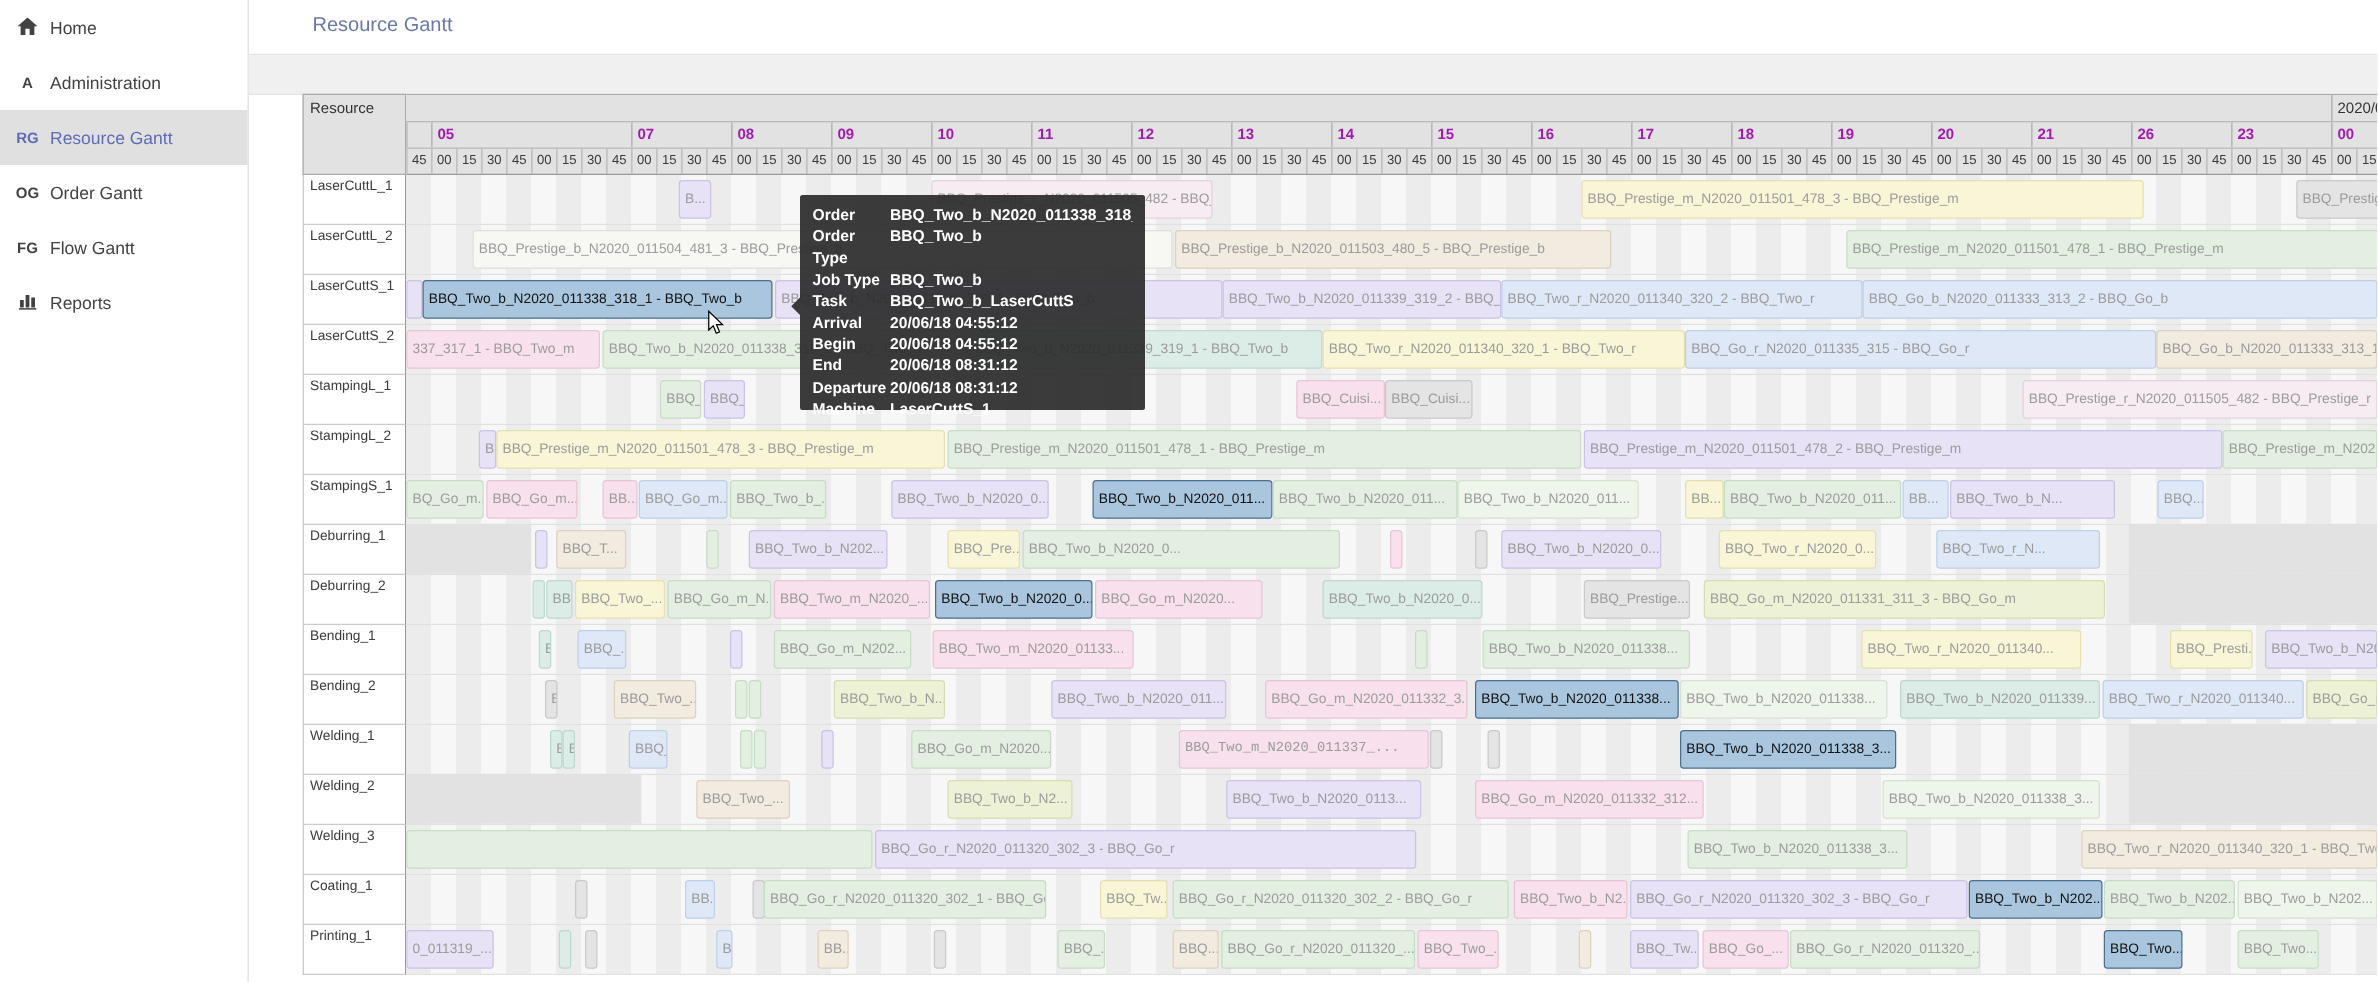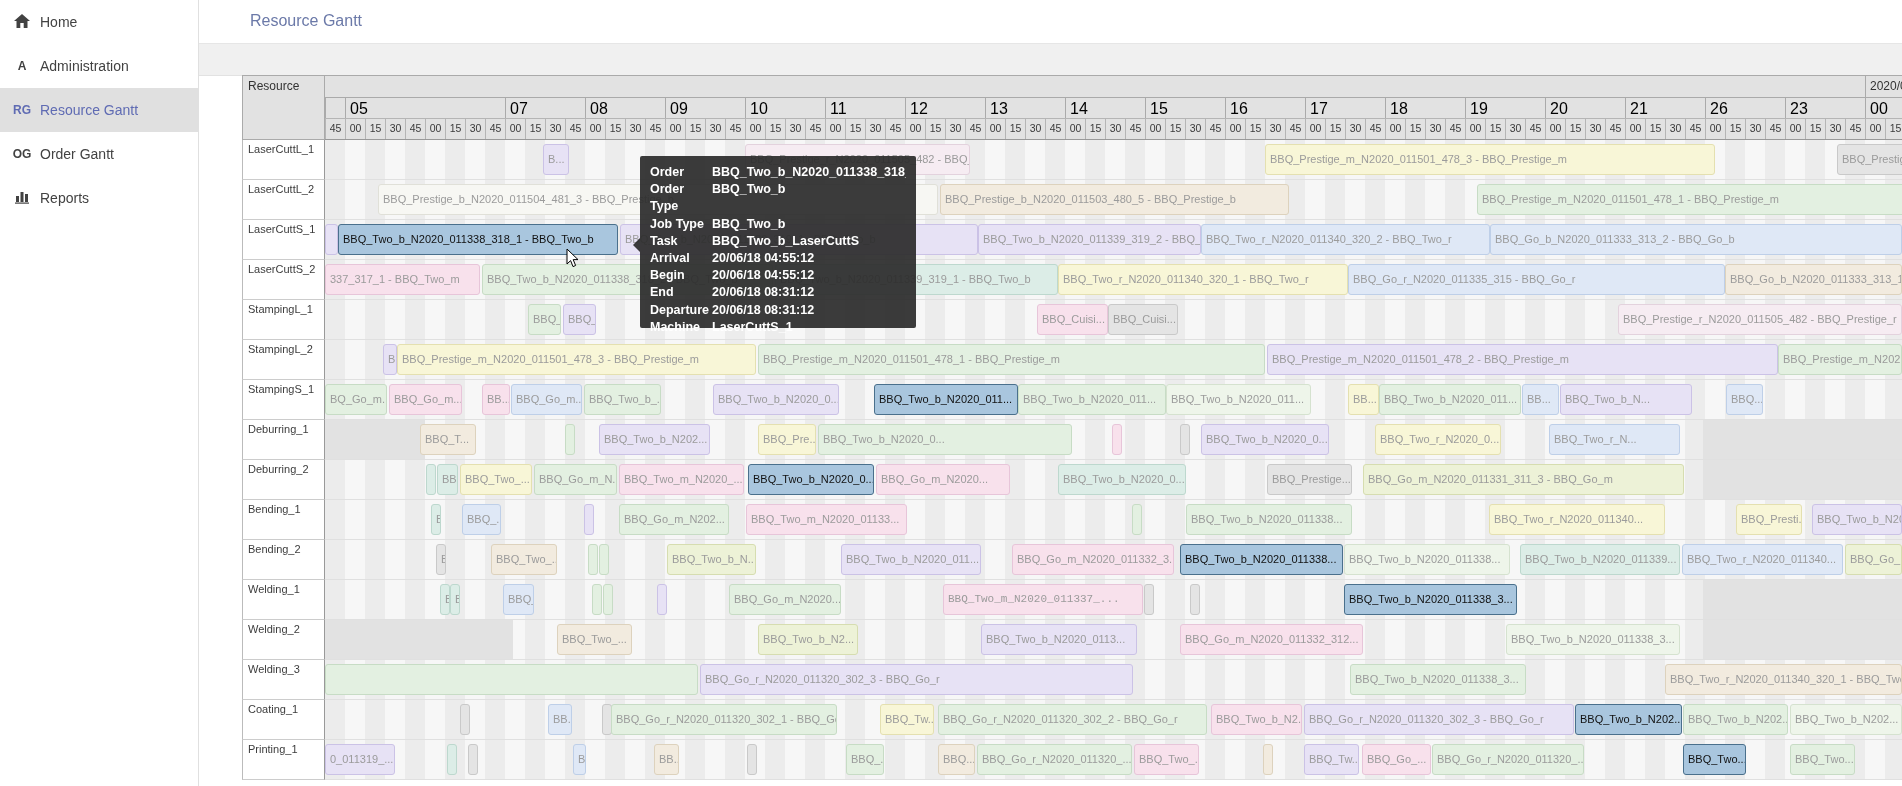--- a/index.html
+++ b/index.html
@@ -18,21 +18,21 @@
   .toolstrip{height:31px;background:#f0f0f0;border-bottom:1px solid #e2e2e2;}
   
   .grid{position:absolute;left:44px;top:75px;width:1660px;height:711px;}
   .ghead{position:relative;height:65px;}
   .res-head{position:absolute;left:0;top:0;width:83px;height:65px;background:#e2e2e2;border:1px solid #aaa;border-width:1px 1px 1px 1px;box-sizing:border-box;font-size:12px;color:#333;padding:3px 0 0 5px;}
   .tl-head{position:absolute;left:83px;top:0;width:1577px;height:65px;overflow:hidden;}
   .daterow{position:relative;height:23px;background:#e2e2e2;border-top:1px solid #aaa;border-bottom:1px solid #aaa;box-sizing:border-box;}
   .datecell{position:absolute;top:0;height:100%;border-left:1px solid #aaa;font-size:12px;color:#333;padding:3px 0 0 4px;box-sizing:border-box;white-space:nowrap;overflow:hidden;}
   .hourrow,.qrow{position:relative;height:20px;background:#e2e2e2;}
   .qrow{height:22px;border-top:1px solid #b5b5b5;border-bottom:1px solid #999;box-sizing:border-box;}
-  .hcell{position:absolute;top:0;height:20px;border-left:1px solid #aaa;box-sizing:border-box;font-size:16px;color:#000000;padding:2px 0 0 4px;white-space:nowrap;overflow:hidden;}
+  .hcell{position:absolute;top:0;height:20px;border-left:1px solid #aaa;box-sizing:border-box;font-size:12px;color:#a21caf;padding:2px 0 0 4px;white-space:nowrap;overflow:hidden;font-weight:bold;}
   .qcell{position:absolute;top:0;height:20px;border-left:1px solid #b5b5b5;box-sizing:border-box;font-size:10.5px;color:#3a3a3a;text-align:center;padding-top:3px;}
   .gbody{position:relative;width:1660px;height:646px;overflow:hidden;}
   .grow{position:relative;height:40px;}
   .rescell{position:absolute;left:0;top:0;width:83px;height:40px;background:#fff;border-left:1px solid #bbb;border-right:1px solid #999;border-bottom:1px solid #ccc;box-sizing:border-box;font-size:11px;color:#3c3c3c;padding:3px 0 0 5px;overflow:hidden;}
   .barsarea{position:absolute;left:83px;top:0;width:1577px;height:40px;border-bottom:1px solid #e0e0e0;box-sizing:border-box;overflow:hidden;background:repeating-linear-gradient(90deg,#ececec 0 20px,#f7f7f7 20px 40px);}
   .zone{position:absolute;top:0;height:40px;background:#e2e2e2;}
   .bar{position:absolute;top:4px;height:31px;box-sizing:border-box;border:1px solid;border-radius:3px;font-size:11px;line-height:29px;padding:0 4px;color:#9b9b9b;white-space:nowrap;overflow:hidden;cursor:pointer;}
   .bar.sel{color:#111;}
   
   .tooltip{position:absolute;left:640px;top:156px;width:276px;height:172px;background:rgba(44,44,44,0.93);border-radius:2px;z-index:20;padding:8px 10px;box-sizing:border-box;}
@@ -57,20 +57,24 @@
         <span class="ic">A</span>
         <span class="lbl">Administration</span>
       </div>
       <div class="side-item sel">
         <span class="ic">RG</span>
         <span class="lbl">Resource Gantt</span>
       </div>
       <div class="side-item">
         <span class="ic">OG</span>
         <span class="lbl">Order Gantt</span>
+      </div>
+      <div class="side-item">
+        <span class="ic">FG</span>
+        <span class="lbl">Flow Gantt</span>
       </div>
       <div class="side-item">
         <span class="ic"><svg width="15" height="14" viewBox="0 0 15 14">
             <rect x="1" y="6" width="3" height="6" fill="#424242"></rect>
             <rect x="5.5" y="2" width="3" height="10" fill="#424242"></rect>
             <rect x="10" y="4" width="3" height="8" fill="#424242"></rect>
             <rect x="0" y="12.5" width="14" height="1.2" fill="#424242"></rect>
           </svg></span>
         <span class="lbl">Reports</span>
       </div>
@@ -271,21 +275,21 @@
               <div class="bar" style="left: 1235px; width: 132px; background: rgb(231, 226, 245); border-color: rgb(203, 194, 230);">BBQ_Two_b_N...</div>
               <div class="bar" style="left: 1401px; width: 37px; background: rgb(223, 232, 246); border-color: rgb(190, 207, 232);">BBQ...</div>
             </div>
           </div>
           <div class="grow">
             <div class="rescell">Deburring_1</div>
             <div class="barsarea">
               <div class="zone" style="left: 0px; width: 100px;"></div>
               <div class="zone" style="left: 1378px; width: 199px;"></div>
               <div class="bar" style="left: 103px; width: 7px; background: rgb(231, 226, 245); border-color: rgb(203, 194, 230);"></div>
-              <div class="bar" style="left: 95px; width: 56px; background: rgb(242, 235, 223); border-color: rgb(221, 210, 189);">BBQ_T...</div>
+              <div class="bar" style="left: 120px; width: 56px; background: rgb(242, 235, 223); border-color: rgb(221, 210, 189);">BBQ_T...</div>
               <div class="bar" style="left: 240px; width: 7px; background: rgb(227, 240, 225); border-color: rgb(199, 220, 197);"></div>
               <div class="bar" style="left: 274px; width: 111px; background: rgb(231, 226, 245); border-color: rgb(203, 194, 230);">BBQ_Two_b_N202...</div>
               <div class="bar" style="left: 433px; width: 58px; background: rgb(248, 246, 215); border-color: rgb(228, 224, 176);">BBQ_Pre...</div>
               <div class="bar" style="left: 493px; width: 254px; background: rgb(227, 240, 225); border-color: rgb(199, 220, 197);">BBQ_Two_b_N2020_0...</div>
               <div class="bar" style="left: 787px; width: 6px; background: rgb(248, 225, 236); border-color: rgb(231, 197, 217);"></div>
               <div class="bar" style="left: 855px; width: 5px; background: rgb(228, 228, 228); border-color: rgb(201, 201, 201);"></div>
               <div class="bar" style="left: 876px; width: 128px; background: rgb(231, 226, 245); border-color: rgb(203, 194, 230);">BBQ_Two_b_N2020_0...</div>
               <div class="bar" style="left: 1050px; width: 126px; background: rgb(248, 246, 215); border-color: rgb(228, 224, 176);">BBQ_Two_r_N2020_0...</div>
               <div class="bar" style="left: 1224px; width: 131px; background: rgb(223, 232, 246); border-color: rgb(190, 207, 232);">BBQ_Two_r_N...</div>
             </div>

